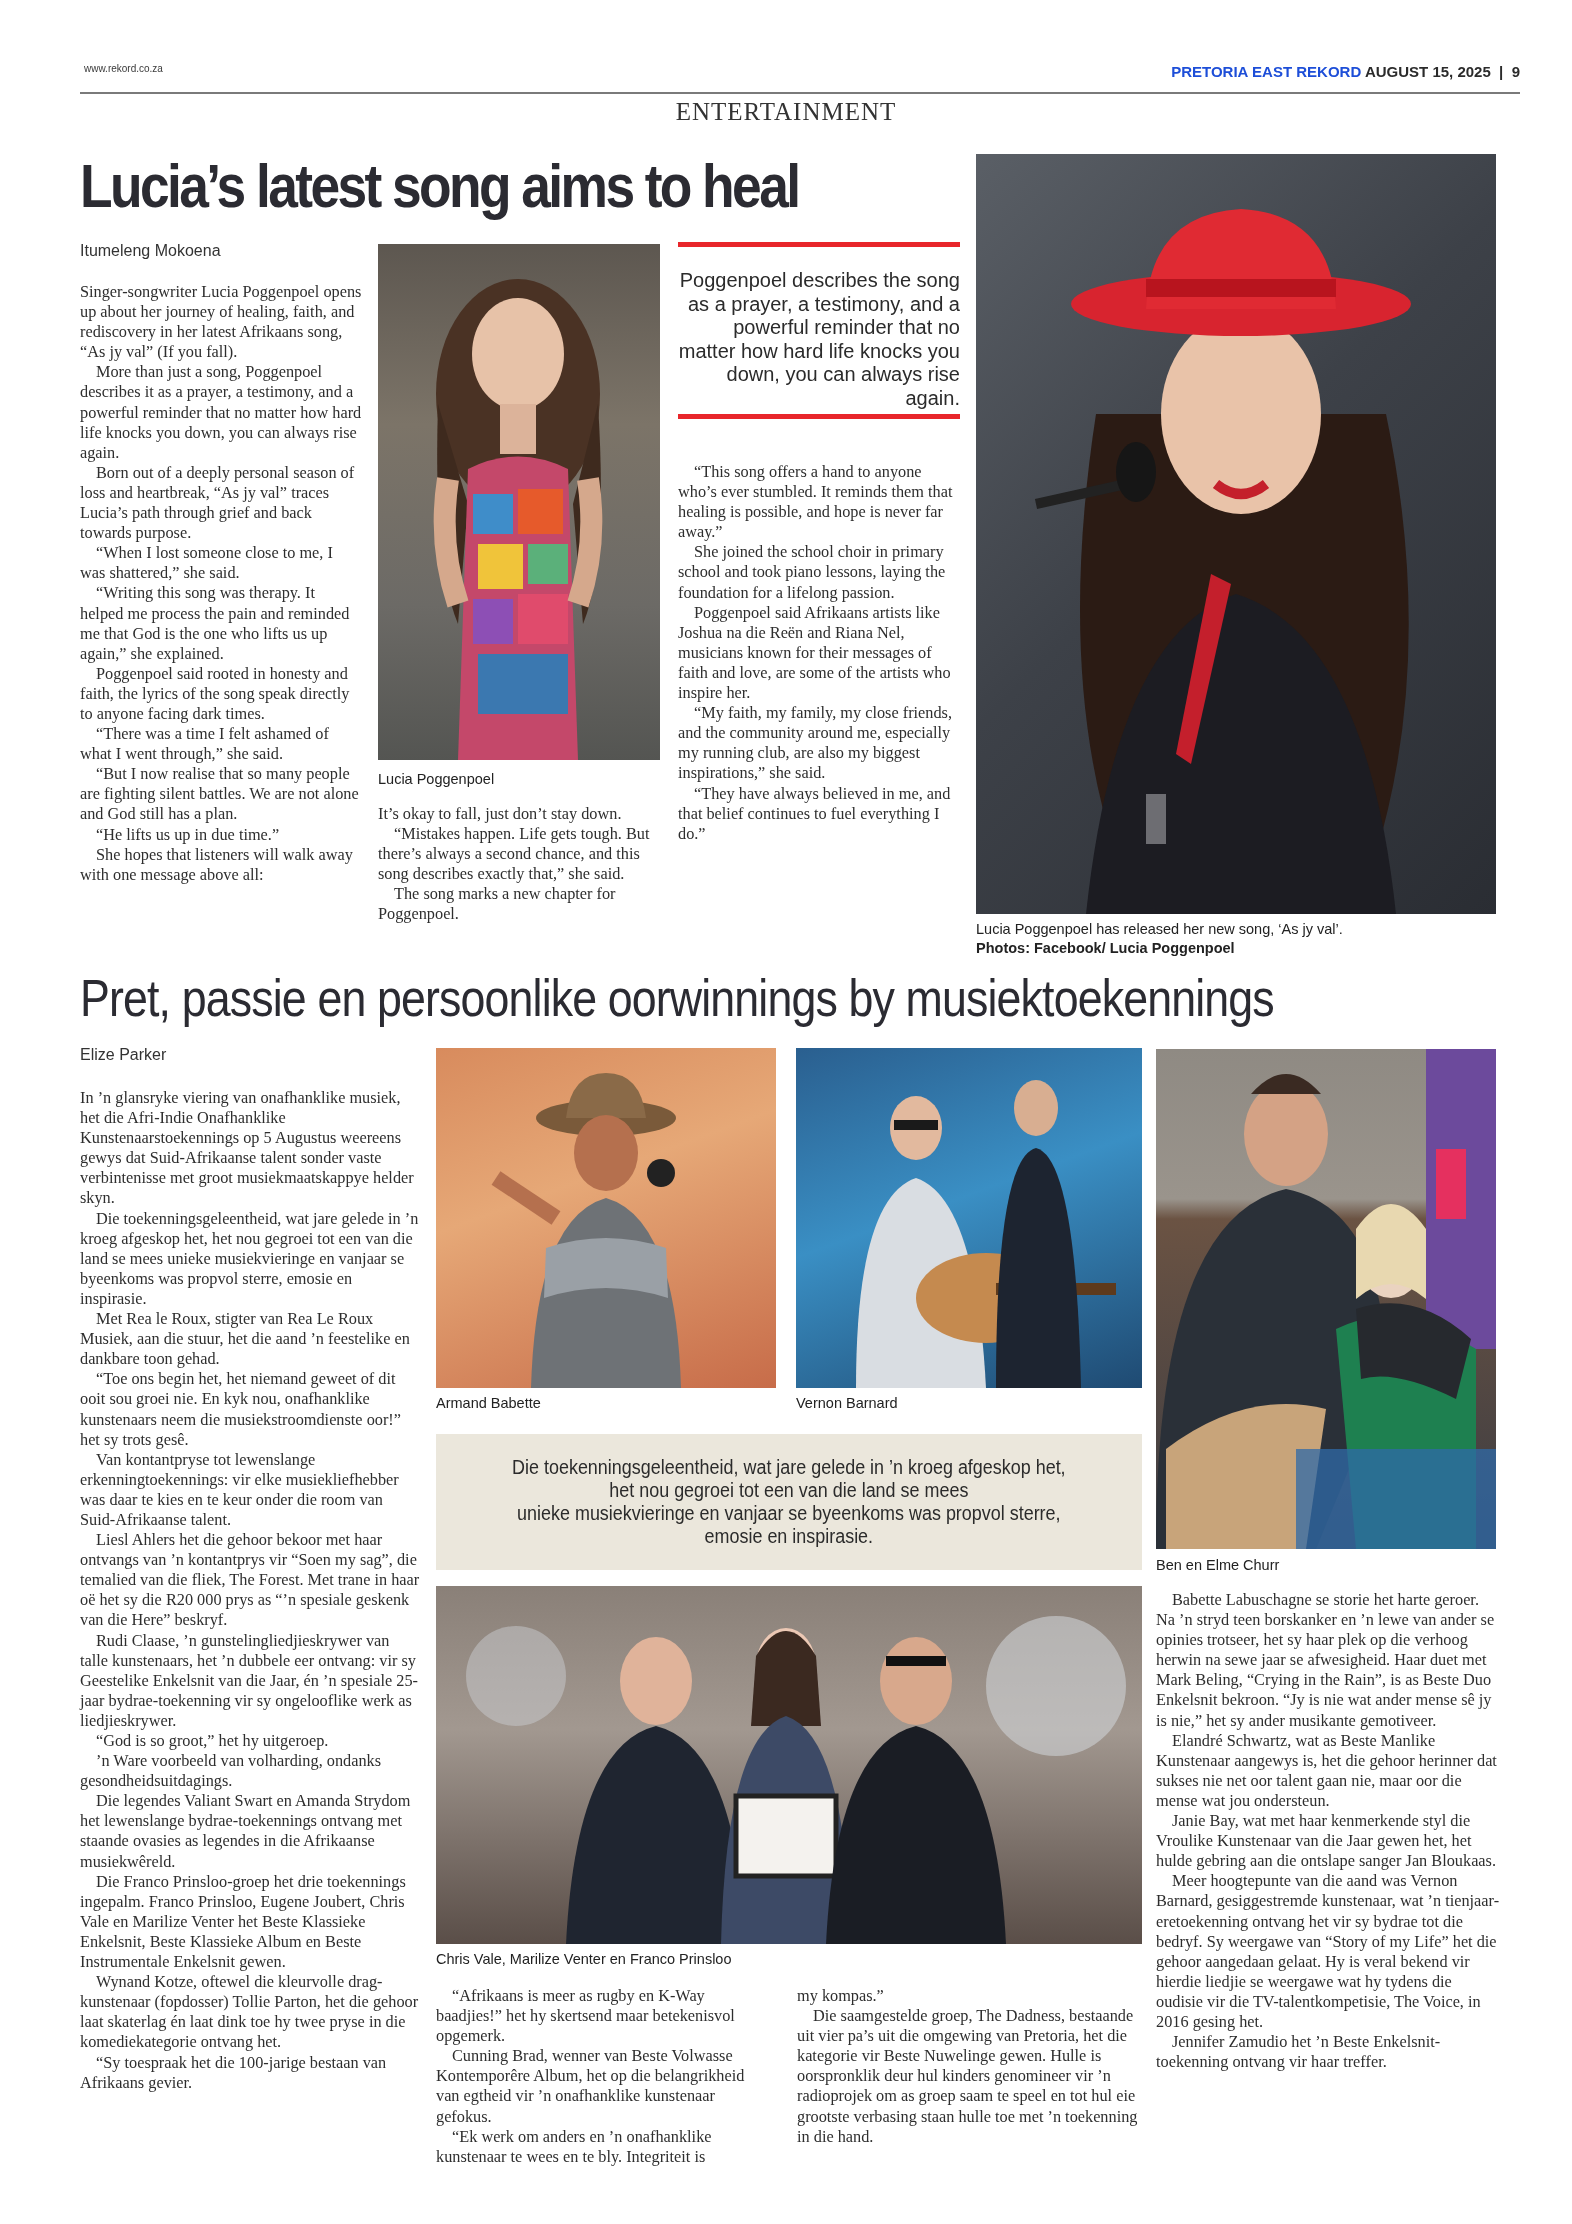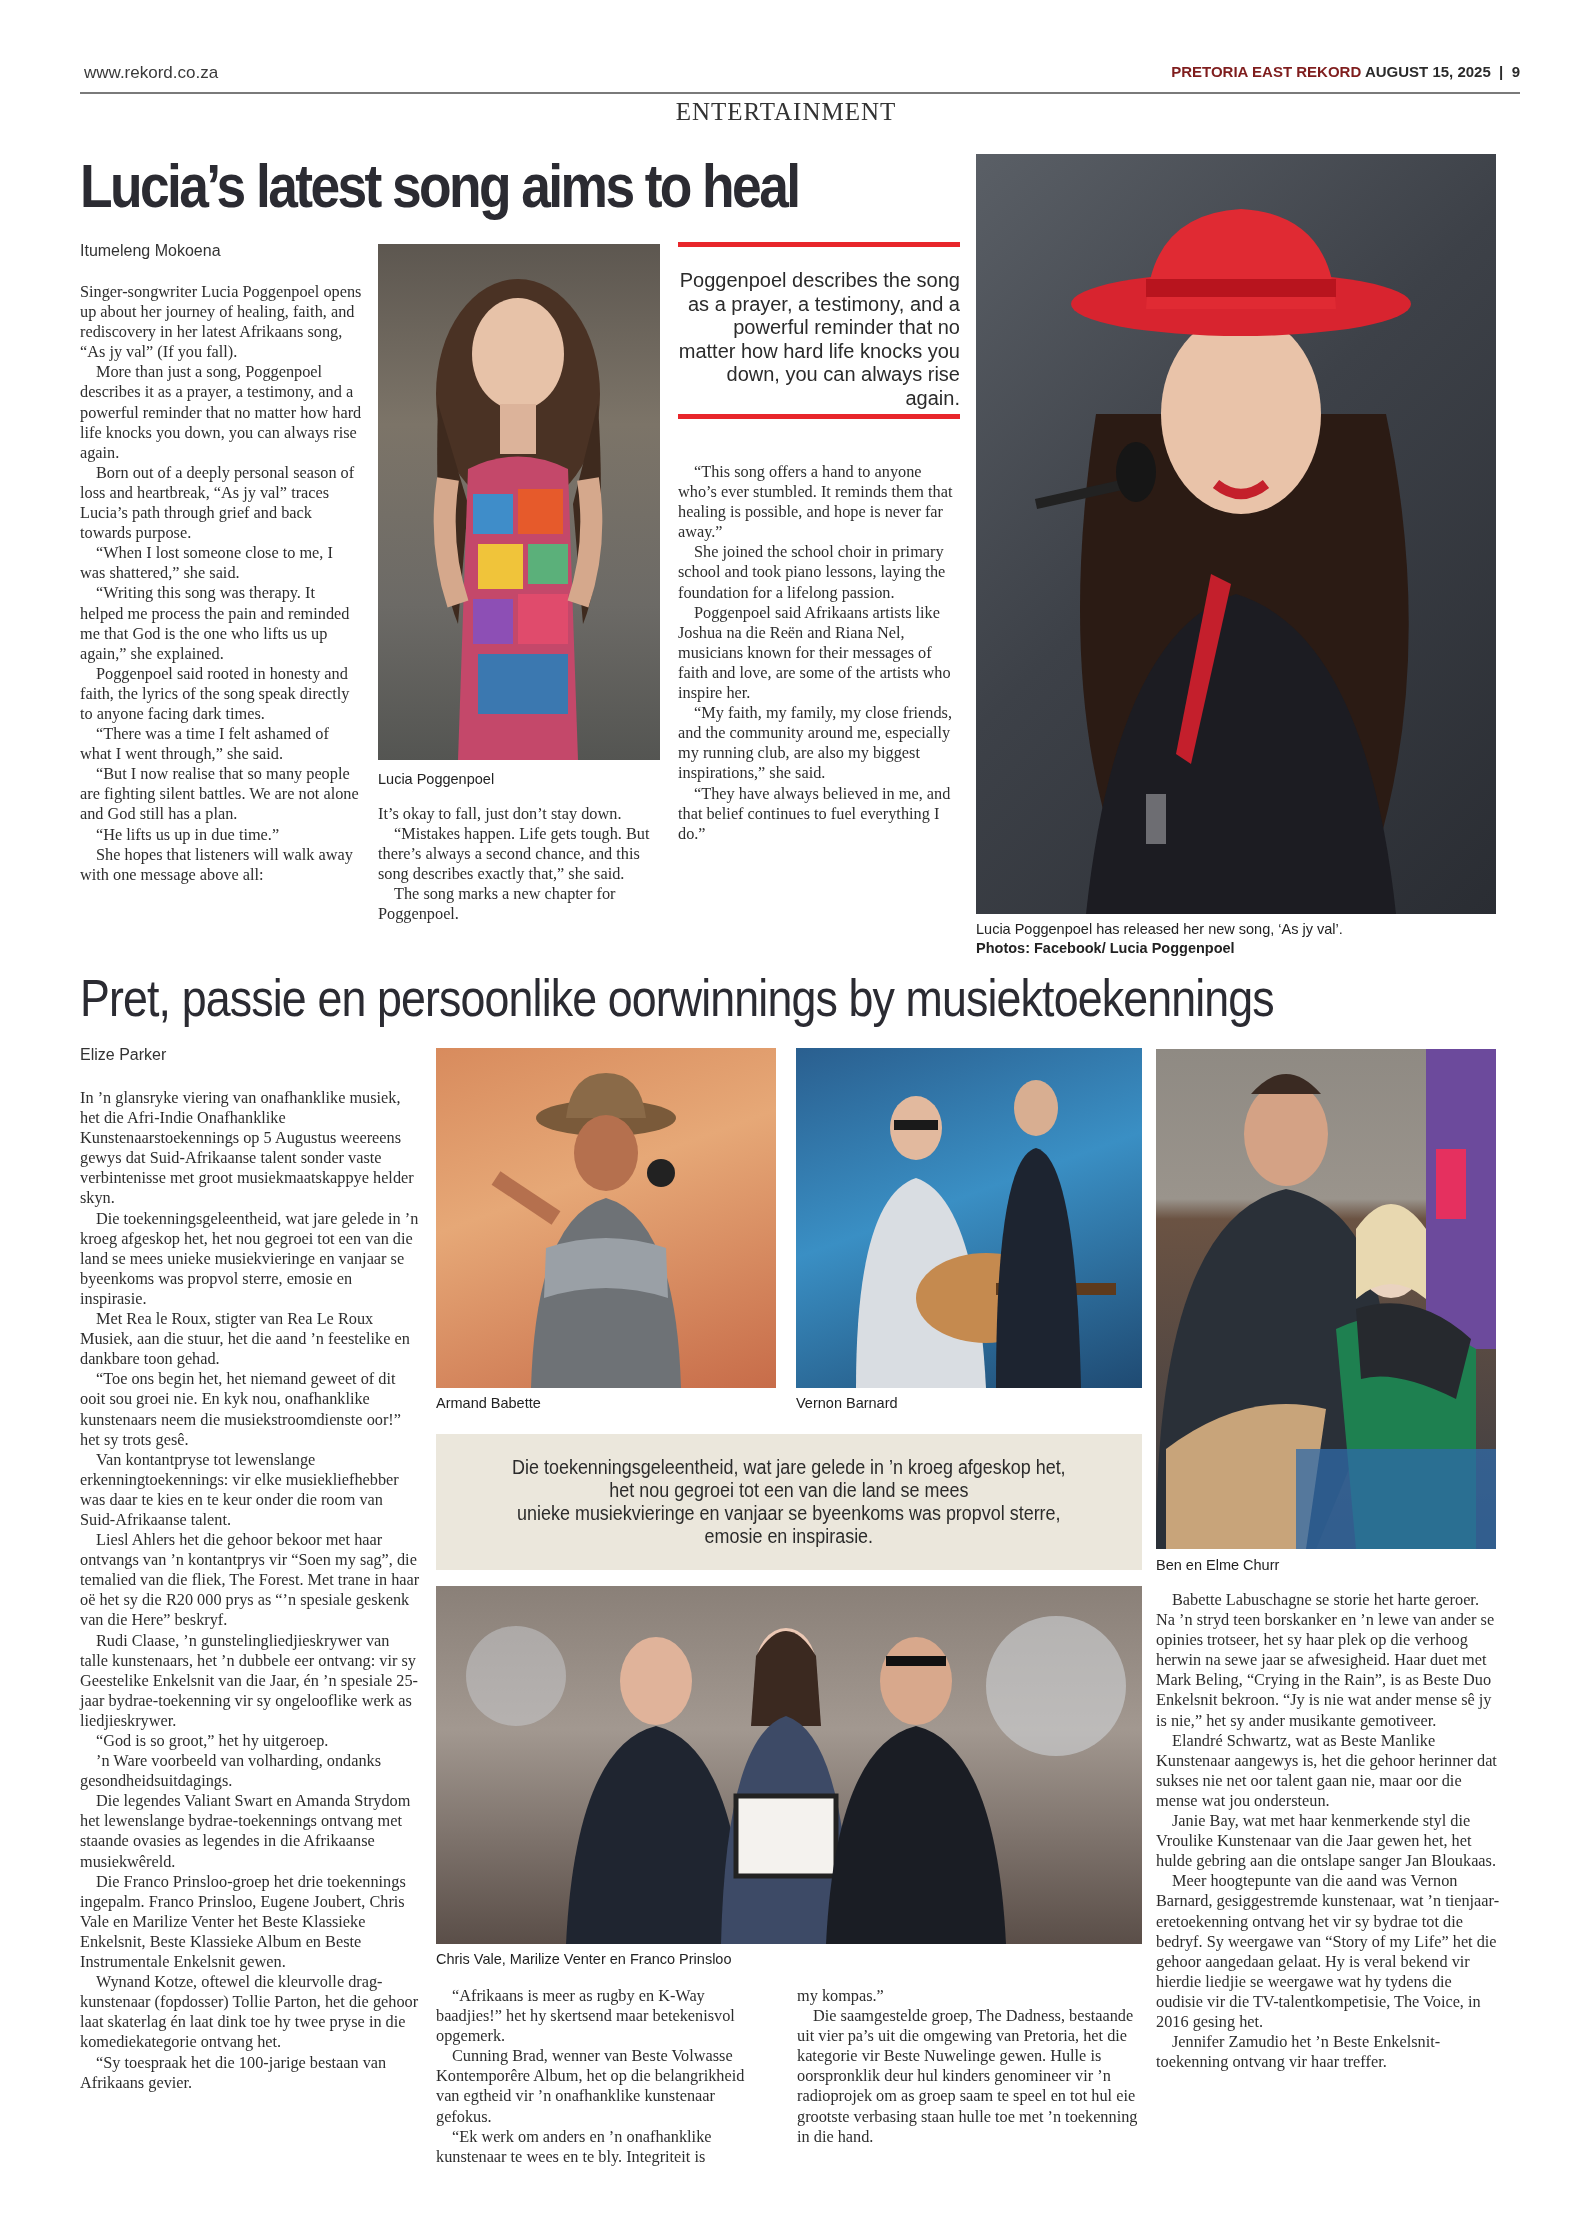--- a/index.html
+++ b/index.html
@@ -1,22 +1,22 @@
 <!DOCTYPE html>
 <html><head>
 <meta charset="utf-8">
 <style>
   * { box-sizing: border-box; margin: 0; padding: 0; }
   html, body { width: 1572px; height: 2224px; background: #ffffff; overflow: hidden; }
   body { position: relative; color: #2a2a2a; }
   .abs { position: absolute; }
   .sans { font-family: "Liberation Sans", "DejaVu Sans", sans-serif; }
-  .masthead-left { left: 84px; top: 63px; font-size: 17px; color: #3a3a3a; }
+  .masthead-left { left: 84px; top: 63px; font-size: 10px; color: #3a3a3a; }
   .masthead-right { right: 52px; top: 63px; font-size: 15px; font-weight: bold; color: #2b2b2b; }
-  .masthead-right .pub { color: #7f1d1d; }
+  .masthead-right .pub { color: #1d4ed8; }
   .rule-top { left: 80px; right: 52px; top: 92px; height: 2px; background: #7a7a7a; }
   .section-label { left: 0; width: 100%; top: 98px; text-align: center; font-size: 25px; letter-spacing: 1px; color: #333; font-family: "Liberation Serif", serif; }
   .headline1 { left: 80px; top: 150px; font-size: 62px; font-weight: bold; letter-spacing: -3px; color: #2b2b32; transform: scaleX(0.86); transform-origin: left top; white-space: nowrap; font-family: "Liberation Sans", sans-serif; }
   .byline { font-size: 16px; color: #333; font-family: "Liberation Sans", sans-serif; }
   .body-text { font-family: "Liberation Serif", serif; font-size: 16.3px; line-height: 20.1px; color: #2e2e2e; }
   .body-text p { text-indent: 16px; }
   .body-text p.first { text-indent: 0; }
   .caption { font-family: "Liberation Sans", sans-serif; font-size: 14.5px; color: #222; line-height: 19px; }
   .caption b { font-weight: bold; }
   .photo { overflow: hidden; }

